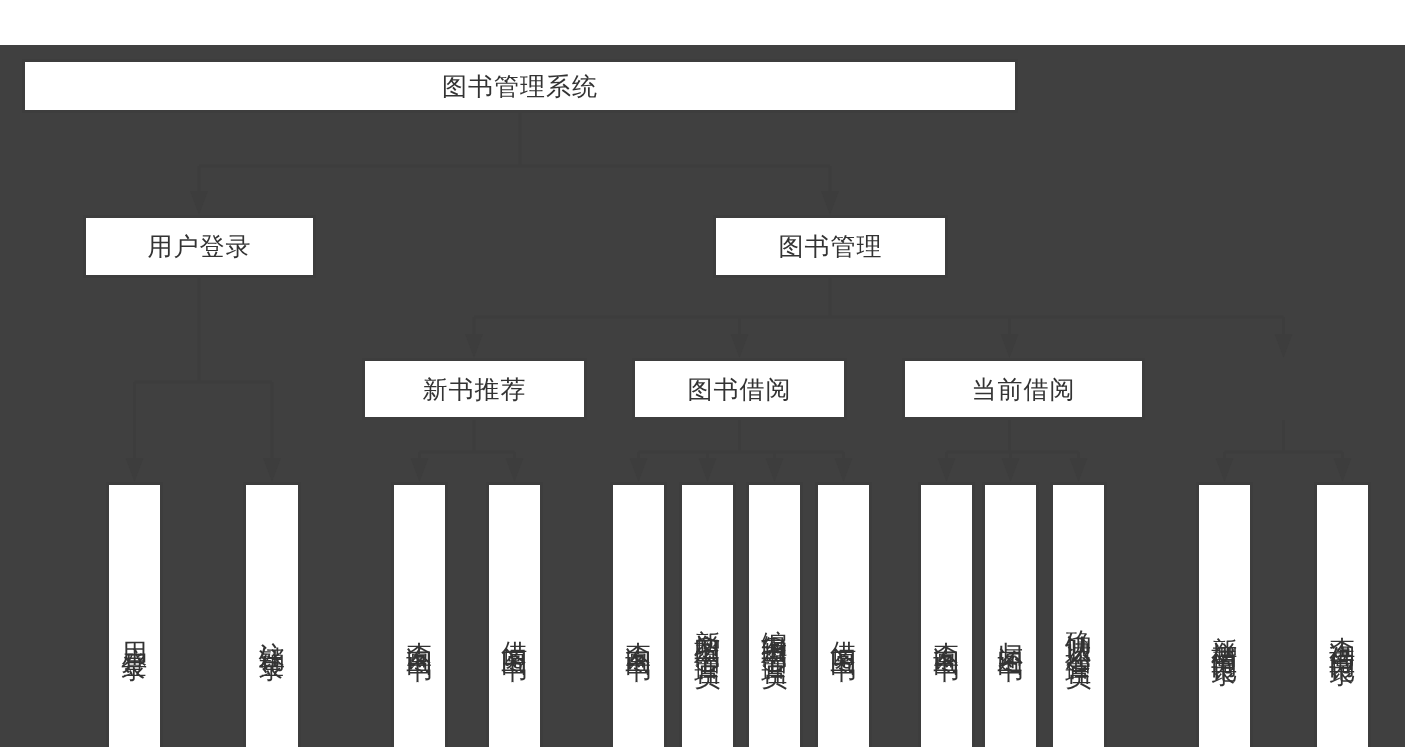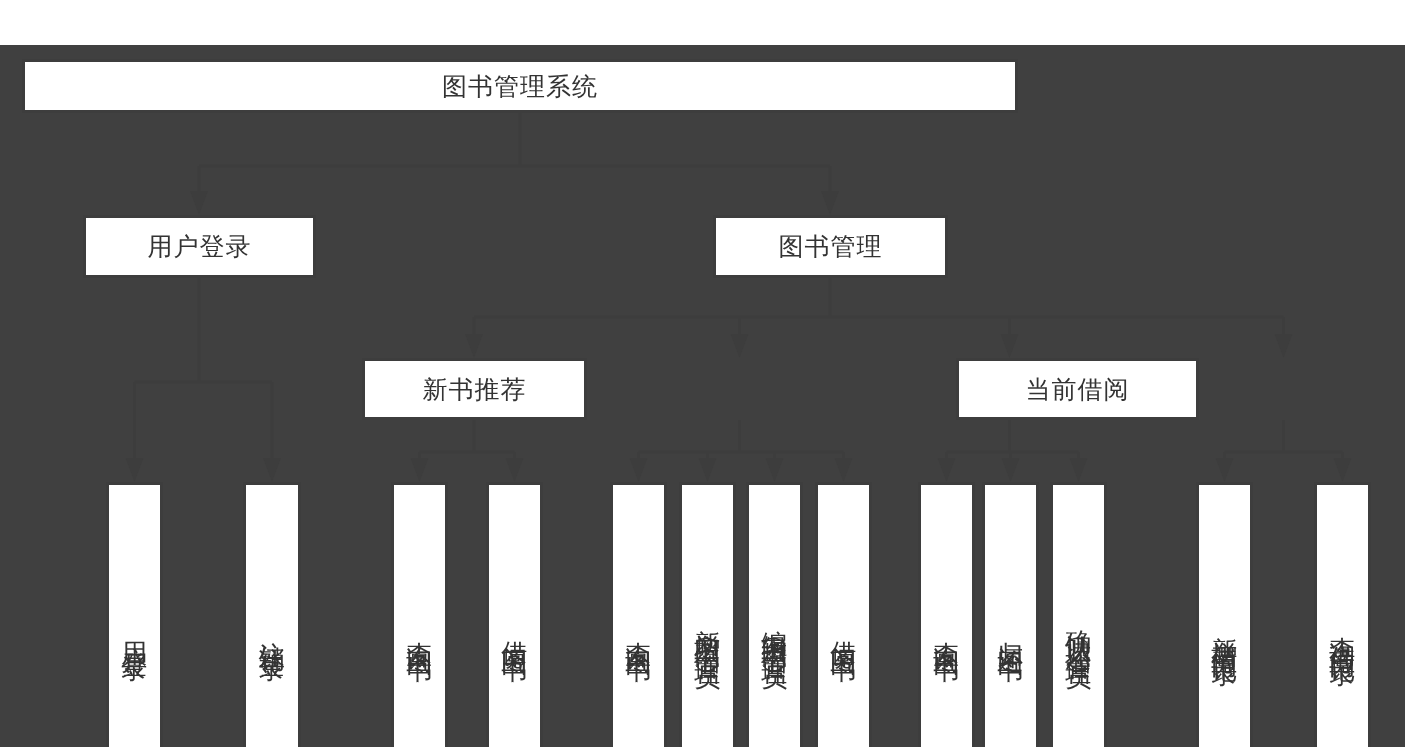--- a/index.html
+++ b/index.html
@@ -67,21 +67,22 @@
          M946.5 437l-9 -24h18z M1010.5 437l-9 -24h18z M1078.5 437l-9 -24h18z
          M1224.5 437l-9 -24h18z M1342.5 437l-9 -24h18z" fill="#3d3d3d" stroke="none"></path>
   </svg>
 
   <div class="box h" style="left:22px;top:14px;width:996px;height:54px">图书管理系统</div>
 
   <div class="box h lvl1" style="left:83px;width:233px">用户登录</div>
   <div class="box h lvl1" style="left:713px;width:235px">图书管理</div>
 
   <div class="box h lvl2" style="left:362px;width:225px">新书推荐</div>
-  <div class="box h lvl2" style="left:956px;width:243px">当前借阅</div>
+  <div class="box h lvl2" style="left:632px;width:215px">图书借阅</div>
+  <div class="box h lvl2" style="left:902px;width:243px">当前借阅</div>
 
   <div class="box v leaf" style="left:106px">用户登录</div>
   <div class="box v leaf" style="left:243px;width:58px">注销登录</div>
 
   <div class="box v leaf" style="left:391px">查询图书</div>
   <div class="box v leaf" style="left:486px">借阅图书</div>
 
   <div class="box v leaf" style="left:610px">查询图书</div>
   <div class="box v leaf" style="left:679px">新增图书（管理员）</div>
   <div class="box v leaf" style="left:746px">编辑图书（管理员）</div>

